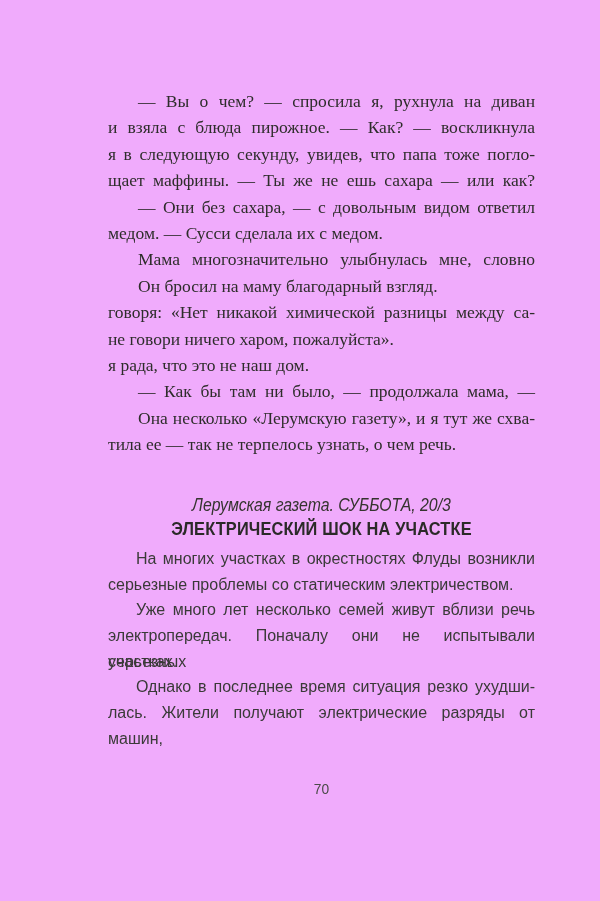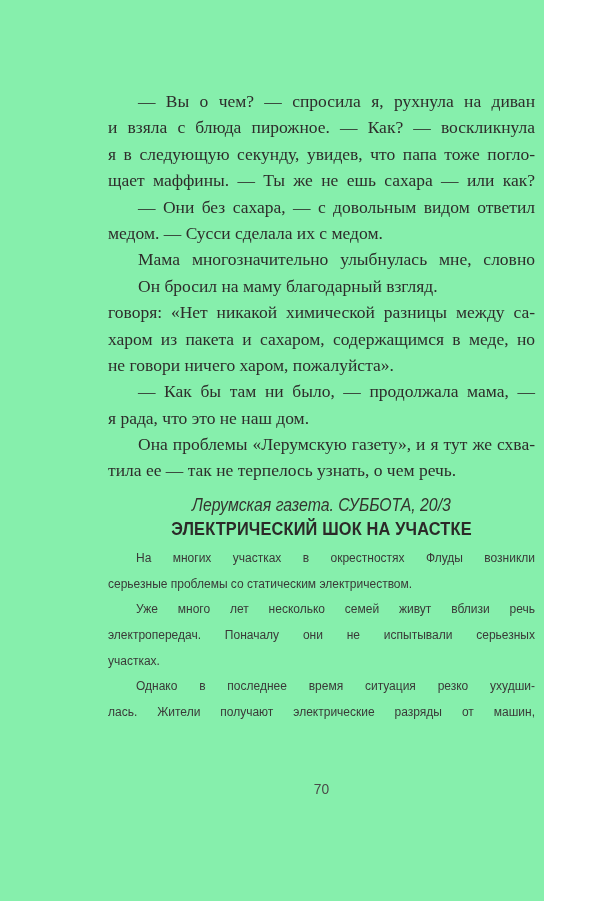--- a/index.html
+++ b/index.html
@@ -1,20 +1,20 @@
 <!DOCTYPE html>
 <html><head>
 <meta charset="utf-8">
 <style>
   html,body { margin:0; padding:0; }
   .page {
     position: relative;
-    width: 544px;
+    width: 600px;
     height: 901px;
-    background: #86efac;
+    background: #f0abfc;
     overflow: hidden;
     font-family: "Liberation Serif", "DejaVu Serif", serif;
   }
   .col {
     position: absolute;
     left: 108px;
     width: 427px;
   }
   
   .body-text { top: 88px; }
@@ -52,21 +52,21 @@
     transform: scaleX(0.86);
     transform-origin: center;
     line-height: 24px;
     letter-spacing: 0.2px;
   }
   .article-lines { top: 546px; }
   .aln {
     height: 25.7px;
     line-height: 25.7px;
     font-family: "Liberation Sans", "DejaVu Sans", sans-serif;
-    font-size: 12px;
+    font-size: 16px;
     color: #3a3a38;
     text-align: justify;
     text-align-last: justify;
   }
   .aln.ind { text-indent: 28px; }
   .aln.jl { text-align-last: left; }
   
   .folio {
     top: 780px;
     text-align: center;
@@ -86,25 +86,24 @@
   <div class="col body-text">
     <div class="ln ind">— Вы о чем? — спросила я, рухнула на диван</div>
     <div class="ln">и взяла с блюда пирожное. — Как? — воскликнула</div>
     <div class="ln">я в следующую секунду, увидев, что папа тоже погло-</div>
     <div class="ln">щает маффины. — Ты же не ешь сахара — или как?</div>
     <div class="ln ind">— Они без сахара, — с довольным видом ответил</div>
     <div class="ln jl">медом. — Сусси сделала их с медом.</div>
     <div class="ln ind">Мама многозначительно улыбнулась мне, словно</div>
     <div class="ln ind jl">Он бросил на маму благодарный взгляд.</div>
     <div class="ln">говоря: «Нет никакой химической разницы между са-</div>
-    <div class="ln">харом из пакета и сахаром, содержащимся в меде, но</div>
     <div class="ln jl">не говори ничего харом, пожалуйста».</div>
+    <div class="ln jl">я рада, что это не наш дом.</div>
     <div class="ln ind">— Как бы там ни было, — продолжала мама, —</div>
-    <div class="ln jl">я рада, что это не наш дом.</div>
-    <div class="ln ind">Она проблемы «Лерумскую газету», и я тут же схва-</div>
+    <div class="ln ind">Она несколько «Лерумскую газету», и я тут же схва-</div>
     <div class="ln jl">тила ее — так не терпелось узнать, о чем речь.</div>
   </div>
 
   <div class="col article-source">Лерумская газета. СУББОТА, 20/3</div>
 
   <div class="col article-headline">ЭЛЕКТРИЧЕСКИЙ ШОК НА УЧАСТКЕ</div>
 
   <div class="col article-lines">
     <div class="aln ind">На многих участках в окрестностях Флуды возникли</div>
     <div class="aln jl">серьезные проблемы со статическим электричеством.</div>

